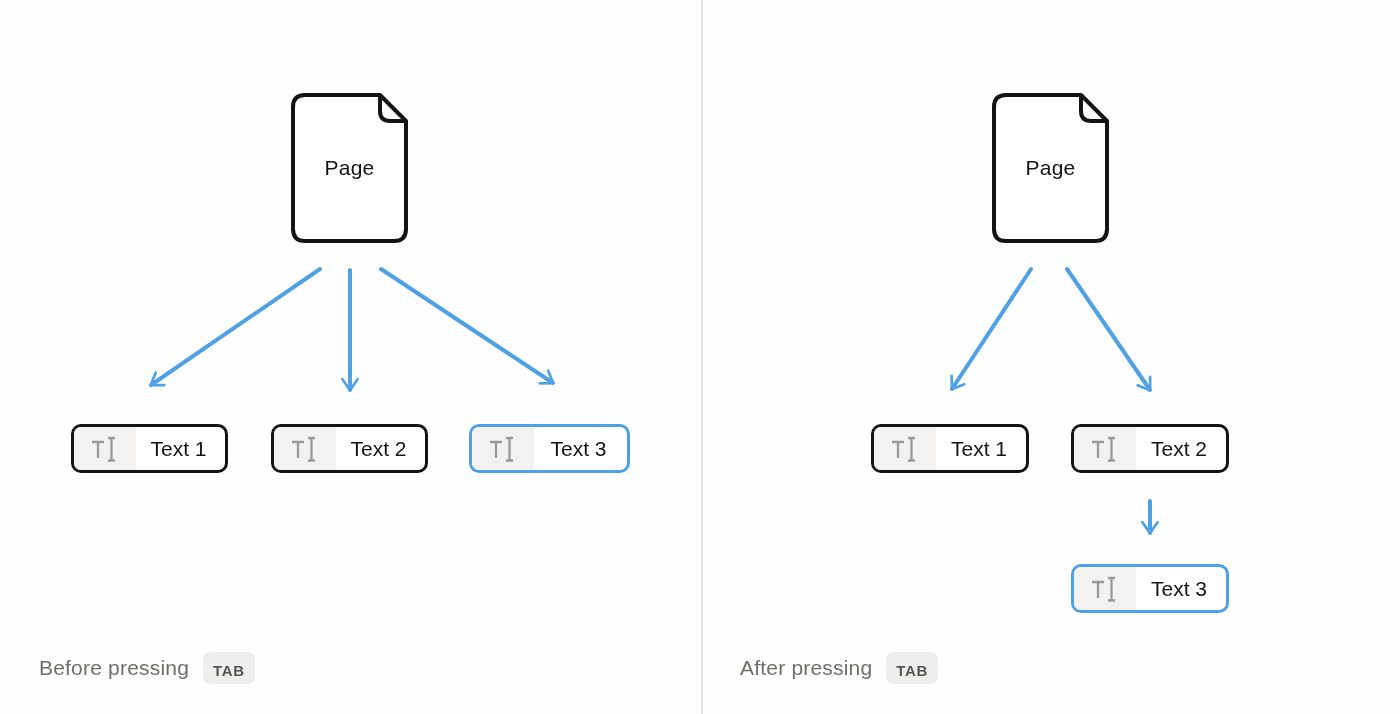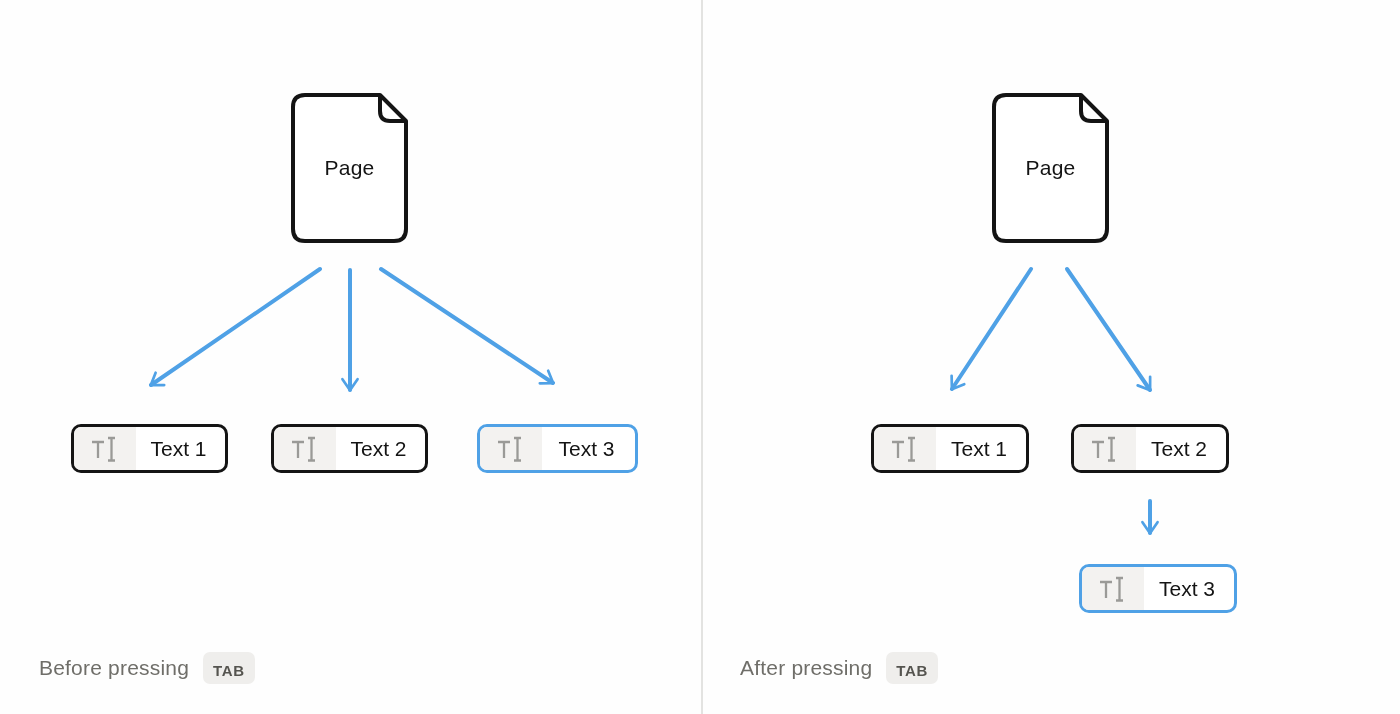--- a/index.html
+++ b/index.html
@@ -31,21 +31,21 @@
     font-size: 21px; color: var(--ink, #141414); letter-spacing: 0.2px;
   }
 
   .text-block {
     position: absolute; height: 49px;
     background: #fff;
     border: 3.5px solid var(--block-border, #141414);
     border-radius: 10px;
     display: flex; align-items: stretch; overflow: hidden;
   }
-  .text-block.selected { border-color: var(--accent, #4fa1e6); margin-left: 8px; }
+  .text-block.selected { border-color: var(--accent, #4fa1e6); }
   .icon-cell {
     width: 62px; flex: 0 0 62px;
     background: var(--icon-bg, #f3f2f0);
     display: flex; align-items: center; justify-content: center;
   }
   .block-label {
     flex: 1; display: flex; align-items: center; justify-content: center;
     font-size: 21px; color: var(--ink, #141414); padding-right: 4px;
   }
 

